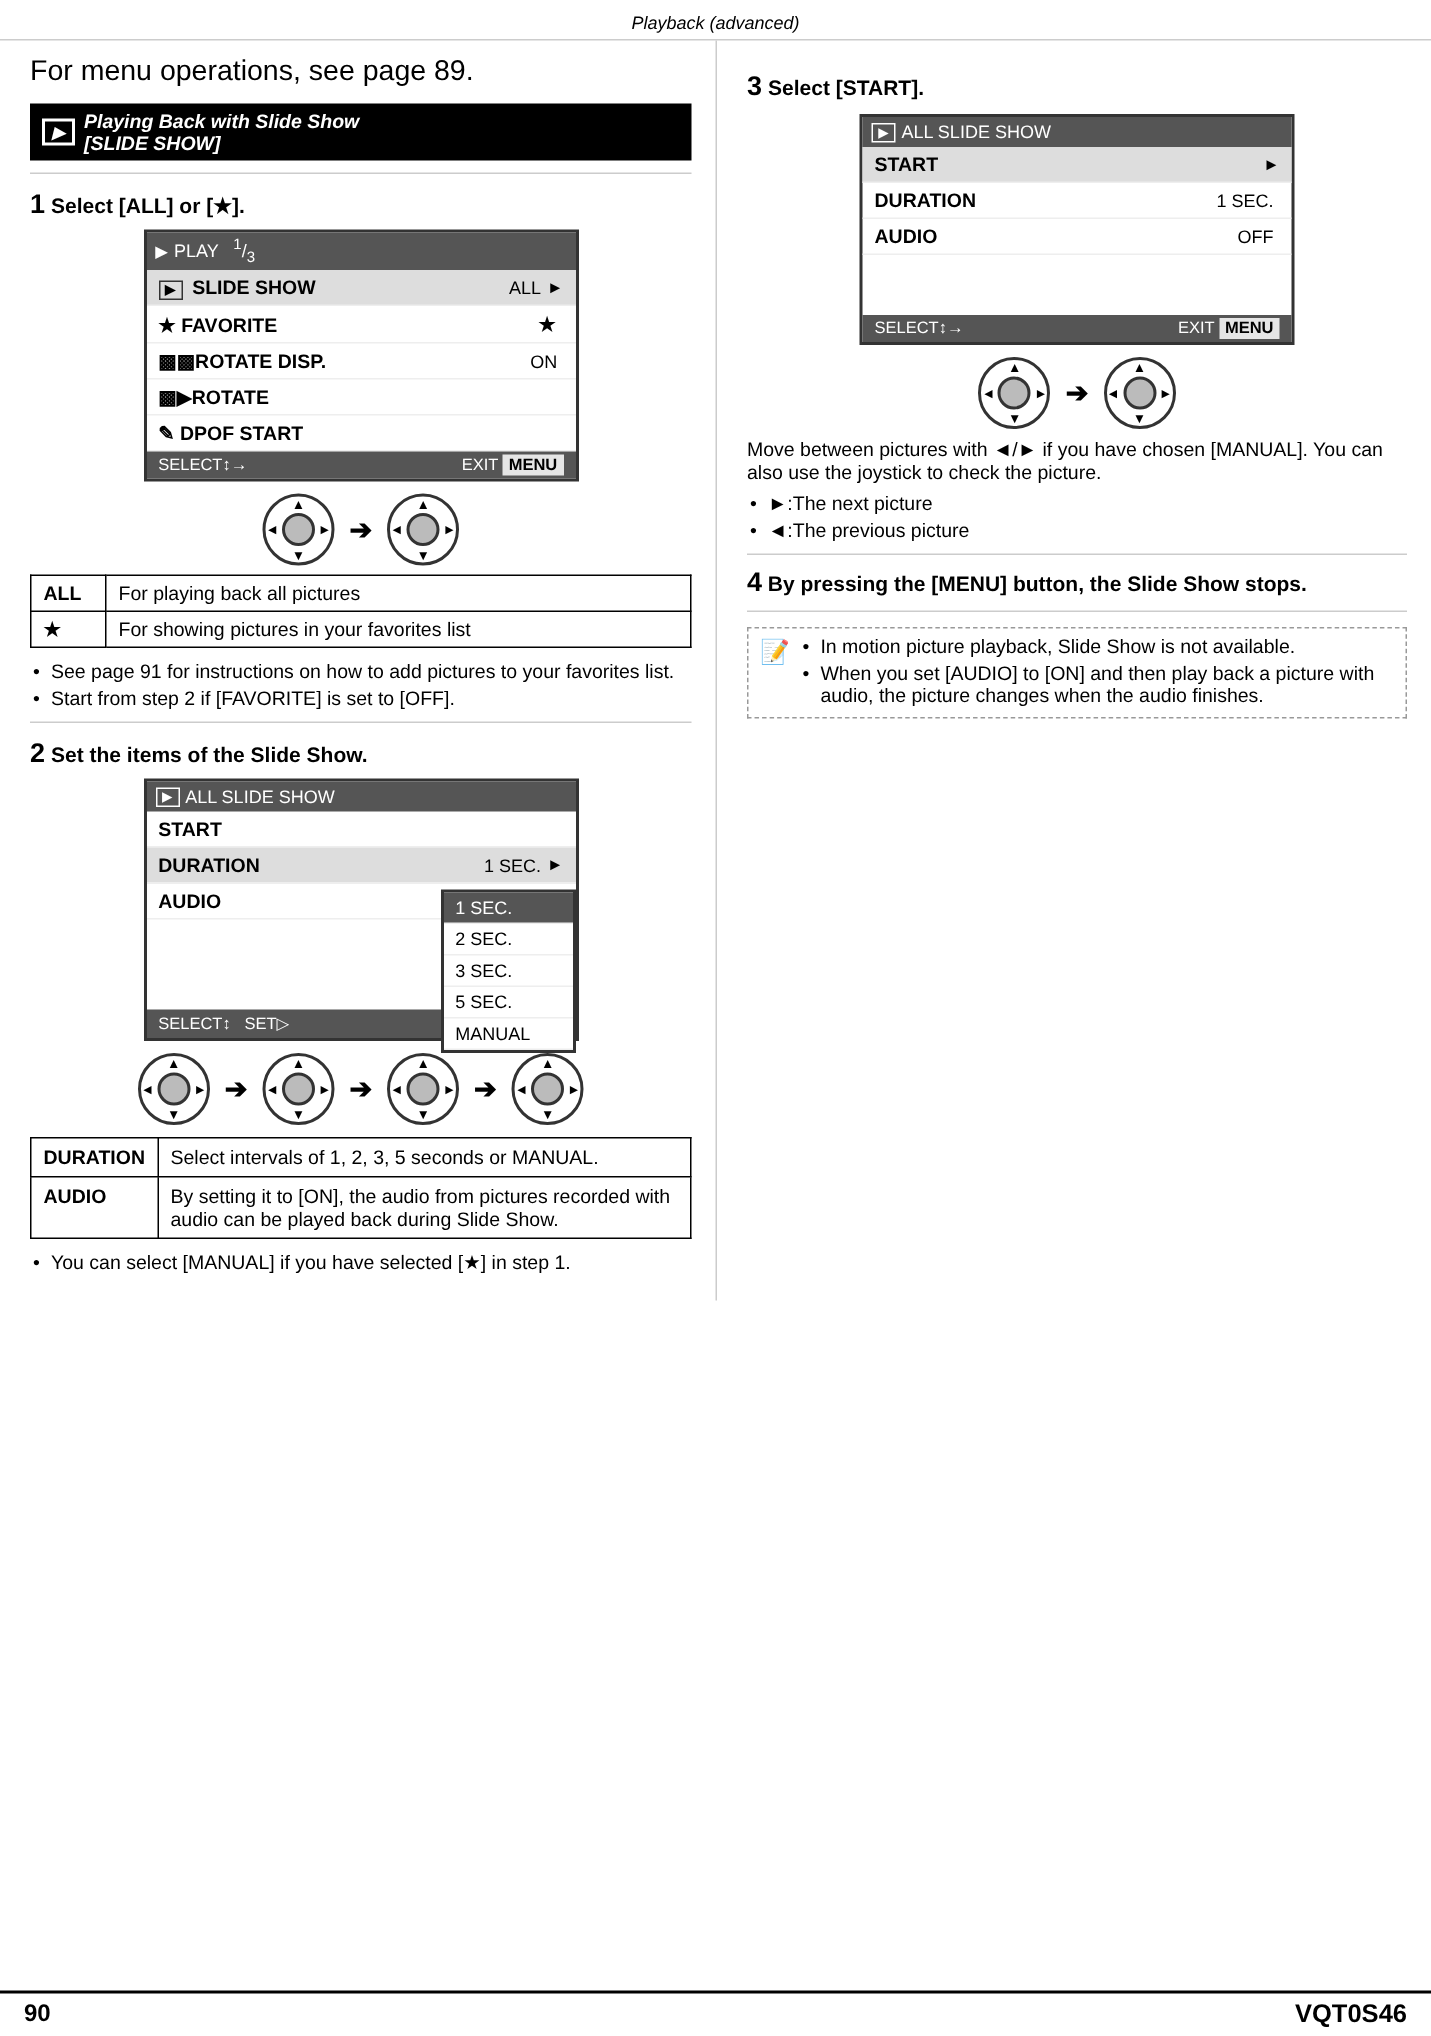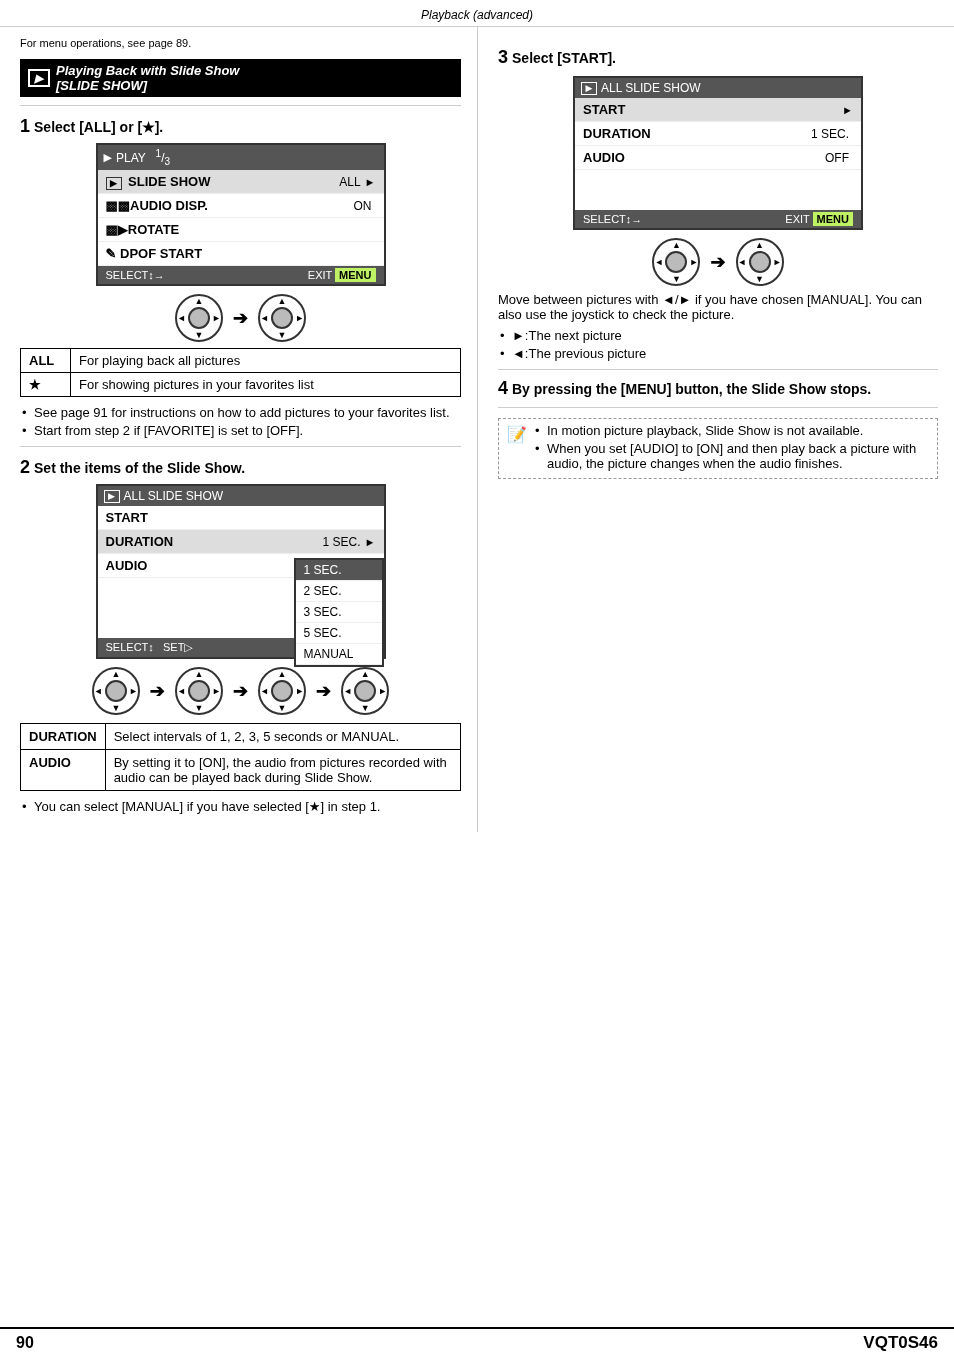--- a/index.html
+++ b/index.html
@@ -26,21 +26,21 @@
     .left-col {
       width: 478px;
       padding: 10px 16px 10px 20px;
       border-right: 1px solid #ccc;
     }
     .right-col {
       width: 476px;
       padding: 10px 16px 10px 20px;
     }
     .intro-text {
-      font-size: 11px;
+      font-size: 19px;
       margin-bottom: 10px;
     }
     .section-header {
       display: flex;
       align-items: center;
       background: #000;
       color: #fff;
       padding: 4px 8px;
       margin-bottom: 8px;
       font-size: 13px;
@@ -111,21 +111,21 @@
     .menu-bottom {
       background: #555;
       color: #fff;
       font-size: 11px;
       padding: 3px 8px;
       display: flex;
       justify-content: space-between;
       align-items: flex-end;
     }
     .menu-bottom .exit-btn {
-      background: #bef264;
+      background: #e5e5e5;
       color: #000;
       padding: 1px 4px;
       font-size: 11px;
       font-weight: bold;
     }
     
     .joystick-row {
       display: flex;
       align-items: center;
       justify-content: center;
@@ -330,23 +330,27 @@
 
       <div class="menu-item selected">
         <span class="item-label">
           <span style="display:inline-flex;align-items:center;justify-content:center;width:16px;height:13px;border:1.5px solid #333;font-size:9px;margin-right:3px;">▶</span>
           SLIDE SHOW
         </span>
         <span class="item-value">ALL</span>
         <span class="arrow">►</span>
       </div>
 
-
-      <div class="menu-item">
-        <span class="item-label">▩▩AUDIO DISP.</span>
+      <div class="menu-item">
+        <span class="item-label">★ FAVORITE</span>
+        <span class="item-value star">★</span>
+      </div>
+
+      <div class="menu-item">
+        <span class="item-label">▩▩ROTATE DISP.</span>
         <span class="item-value">ON</span>
       </div>
 
       <div class="menu-item">
         <span class="item-label">▩▶ROTATE</span>
       </div>
 
       <div class="menu-item">
         <span class="item-label">✎ DPOF START</span>
       </div>

